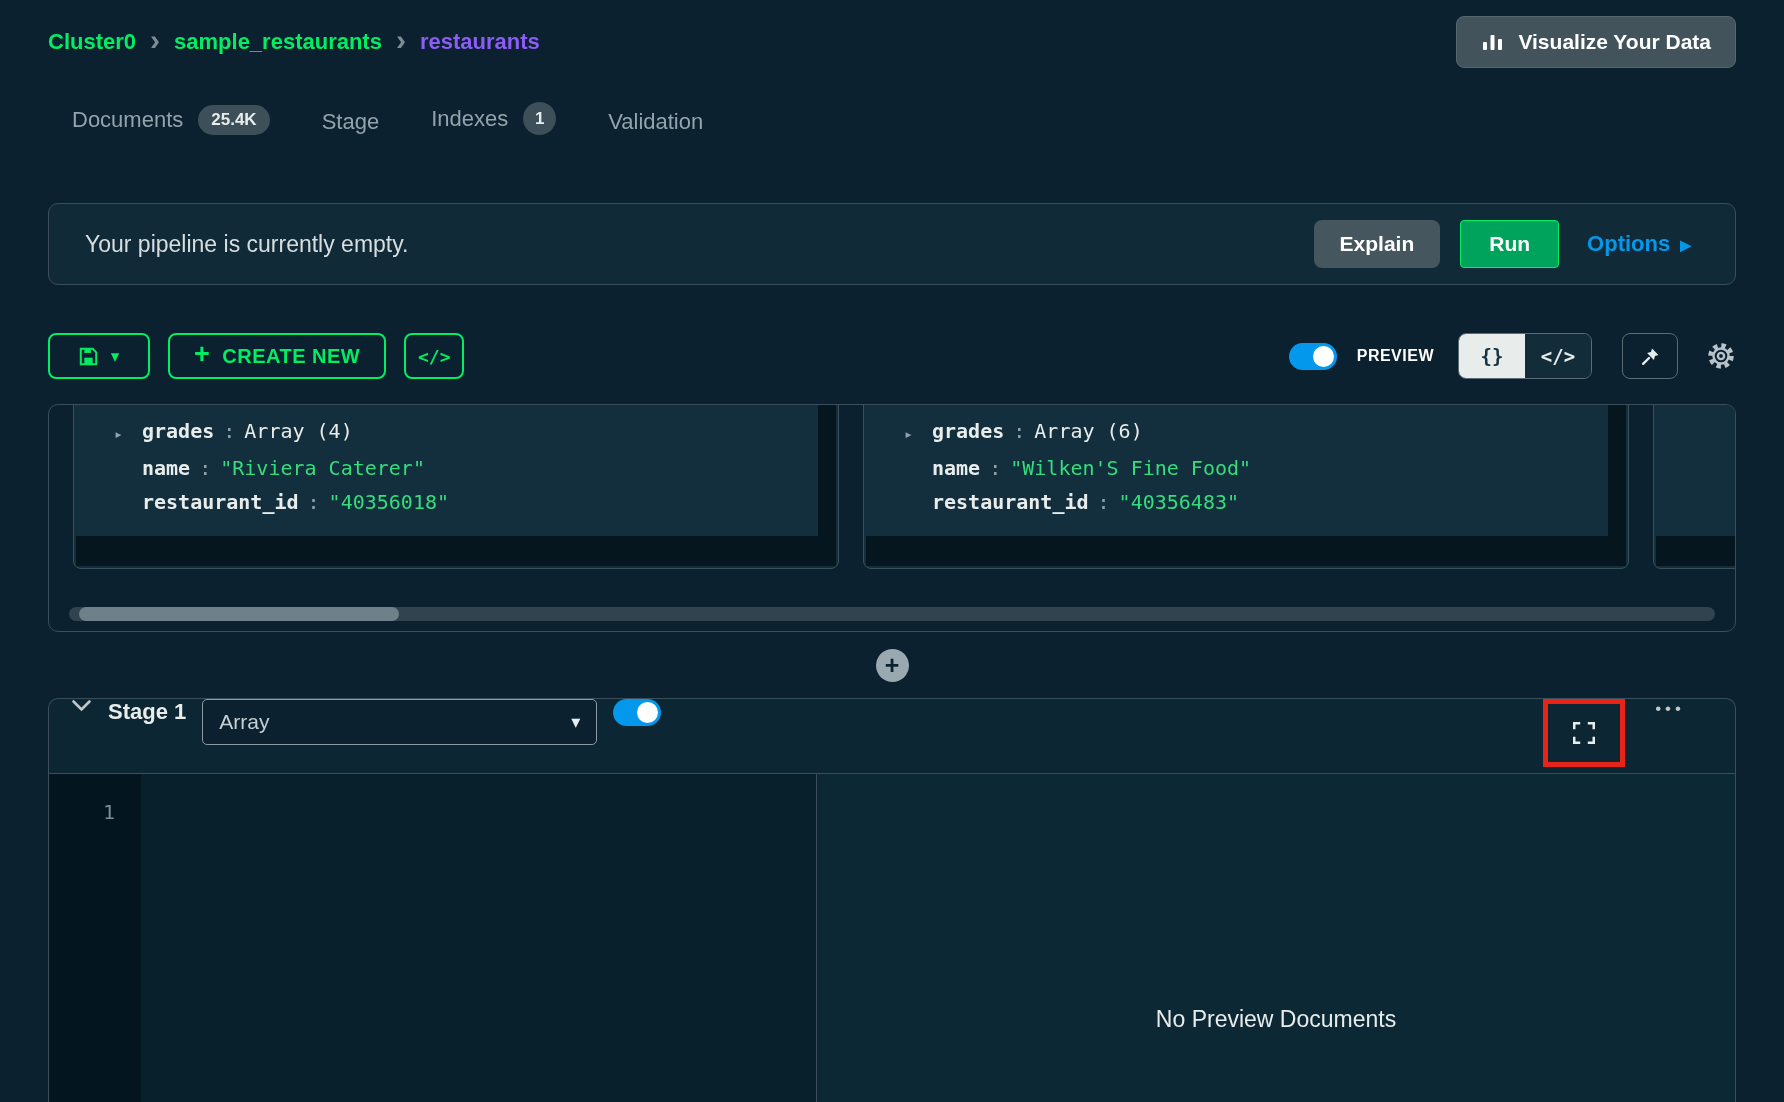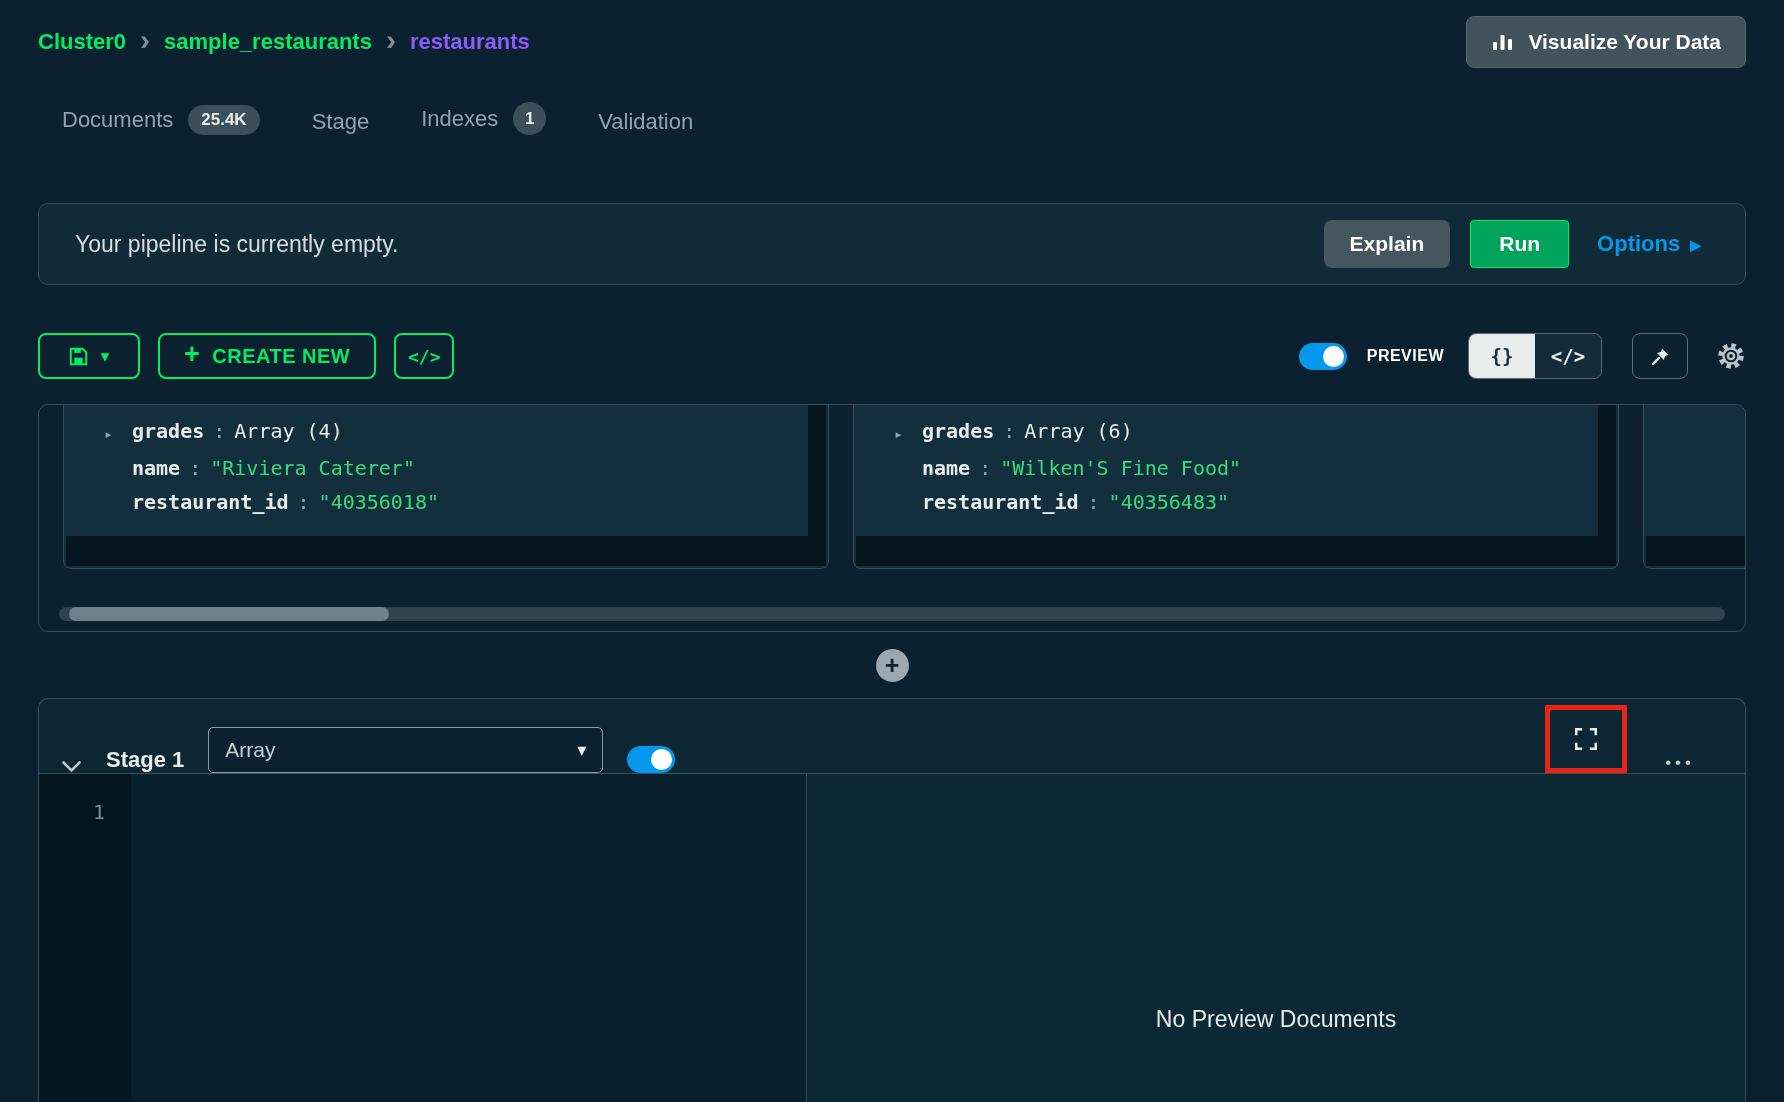--- a/index.html
+++ b/index.html
@@ -1,18 +1,18 @@
 <!DOCTYPE html>
 <html><head>
 <meta charset="utf-8">
 <style>
   * { margin:0; padding:0; box-sizing:border-box; }
   html,body { width:1784px; height:1102px; overflow:hidden; }
   body { background:#0B2130; color:#E8EDEB; font-family:"Liberation Sans",sans-serif; }
-  .page { width:1784px; height:1102px; padding:0 38px; position:relative; overflow:hidden; }
+  .page { width:1784px; height:1102px; padding:0 48px; position:relative; overflow:hidden; }
 
   
   .topbar { display:flex; justify-content:space-between; align-items:center; margin-top:16px; height:52px; }
   .breadcrumb { display:flex; align-items:center; gap:14px; font-size:22px; font-weight:bold; }
   .crumb-green { color:#00ED64; cursor:pointer; }
   .crumb-sep { color:#7E8C94; font-size:30px; font-weight:bold; line-height:1; margin-top:-5px; }
   .crumb-current { color:#8b5cf6; }
   .btn-visualize { display:flex; align-items:center; gap:13px; background:#42535C; border:1px solid #55676F;
     border-radius:8px; height:52px; padding:0 24px; font-size:21px; font-weight:600; color:#fff;
     font-family:"Liberation Sans",sans-serif; cursor:pointer; }
@@ -83,21 +83,21 @@
   .docs-scrollbar-thumb { position:absolute; left:10px; top:0; height:14px; width:320px; background:#6E8089; border-radius:7px; cursor:grab; }
 
   
   .add-stage-row { height:66px; display:flex; align-items:center; justify-content:center; }
   .add-stage-btn { width:33px; height:33px; border-radius:50%; background:#9AA8B0; color:#0B2130; font-size:25px;
     font-weight:bold; border:none; display:flex; align-items:center; justify-content:center; cursor:pointer; line-height:1; }
 
   
   .stage-card { border:1px solid #3A4F5A; border-bottom:none; border-radius:10px 10px 0 0; height:410px;
     background:#0D2633; overflow:hidden; }
-  .stage-header { height:74px; display:flex; align-items:flex-end; padding:0 22px; gap:24px; }
+  .stage-header { height:74px; display:flex; align-items:flex-start; padding:0 22px; gap:16px; }
   .stage-chevron { background:none; border:none; cursor:pointer; display:flex; align-items:center; }
   .stage-label { font-size:22px; font-weight:bold; color:#E8EDEB; }
   .stage-select { width:395px; height:46px; border:1px solid #8C9BA3; border-radius:5px; background:#0B2130;
     display:flex; align-items:center; padding:0 16px; font-size:21px; color:#C6CFD2; cursor:pointer; }
   .select-caret { margin-left:auto; color:#E8EDEB; font-size:18px; }
   .annotation-box { margin-left:auto; width:82px; height:68px; border:5px solid #E82318; display:flex;
     align-items:center; justify-content:center; }
   .btn-fullscreen { background:none; border:none; cursor:pointer; display:flex; align-items:center; }
   .btn-ellipsis { background:none; border:none; color:#C1C7C6; font-size:17px; letter-spacing:4px;
     margin:0 28px 0 14px; cursor:pointer; }

